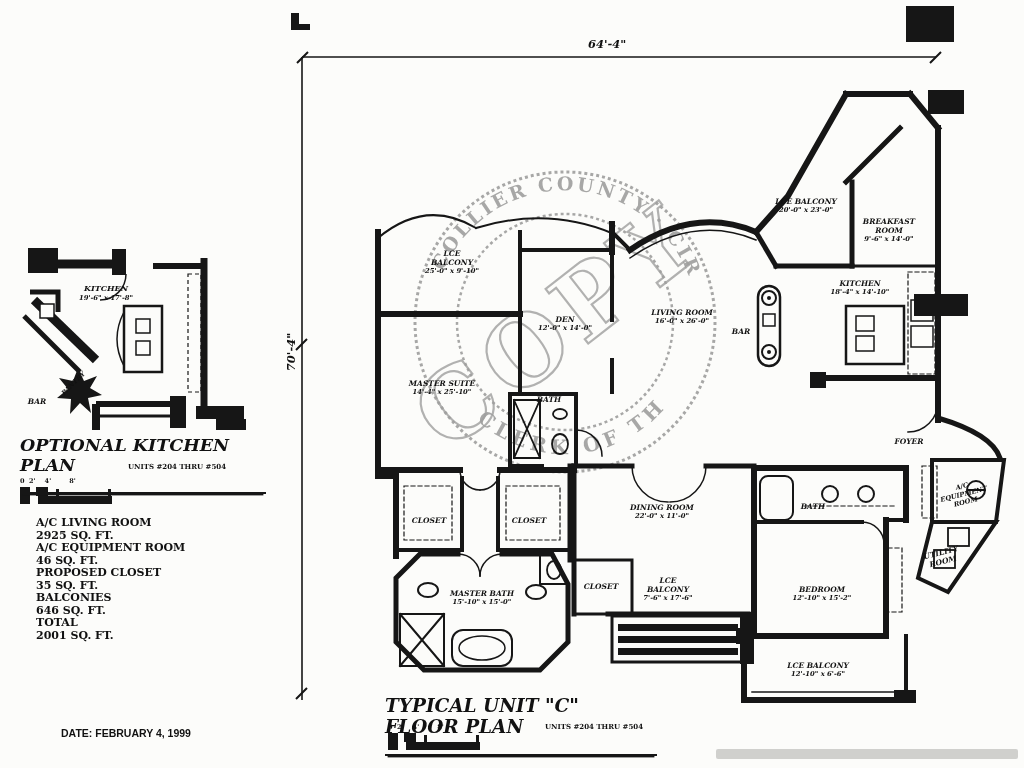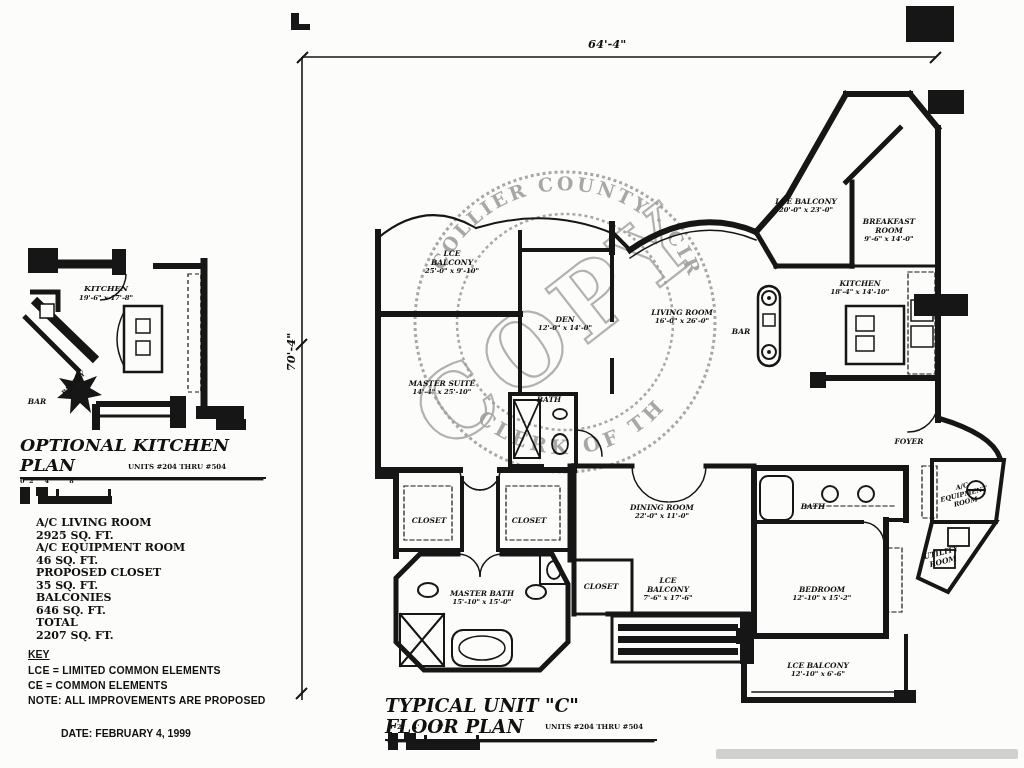--- a/index.html
+++ b/index.html
@@ -7,21 +7,21 @@
         font-family:"DejaVu Serif",serif;color:#161616;}
   svg{position:absolute;left:0;top:0;}
   
   .rl{position:absolute;transform:translate(-50%,-50%);text-align:center;
       font-weight:bold;font-style:italic;font-size:7.5px;line-height:1.2;color:#111;}
   .rl .rd{display:block;font-size:6.8px;}
   .rl.rot12{transform:translate(-50%,-50%) rotate(-14deg);}
   .rl.rot45{transform:translate(-50%,-50%) rotate(-45deg);font-size:6.5px;}
   
   .ptitle{position:absolute;font-weight:bold;font-style:italic;color:#111;
-          border-bottom:2px solid #161616;padding-bottom:2px;
+          border-bottom:2px solid #161616;padding-bottom:17px;
           box-shadow:0 4px 0 -2.6px #161616;}
   .psub{position:absolute;font-weight:bold;font-size:7px;color:#111;}
   .dim{position:absolute;font-weight:bold;font-style:italic;font-size:11.5px;color:#111;}
   .dim.vert{transform:rotate(-90deg);transform-origin:center;}
   
   .areas{position:absolute;left:36px;top:517px;font-weight:bold;
          font-size:11px;line-height:1.14;color:#111;}
   .keyblk{position:absolute;left:28px;top:648px;font-family:"Liberation Sans",sans-serif;
           font-weight:bold;font-size:10.5px;color:#111;}
   .keyblk .khead{text-decoration:underline;margin-bottom:4px;}
@@ -336,29 +336,23 @@
   <div class="areas">
     <div>A/C LIVING ROOM</div>
     <div>2925 SQ. FT.</div>
     <div>A/C EQUIPMENT ROOM</div>
     <div>46 SQ. FT.</div>
     <div>PROPOSED CLOSET</div>
     <div>35 SQ. FT.</div>
     <div>BALCONIES</div>
     <div>646 SQ. FT.</div>
     <div>TOTAL</div>
-    <div>2207 SQ. FT.</div>
-  </div>
-
-  <div class="keyblk">
-    <div class="khead">KEY</div>
-    <div class="kline">LCE = LIMITED COMMON ELEMENTS</div>
-    <div class="kline">CE  = COMMON ELEMENTS</div>
-    <div class="kline">NOTE: ALL IMPROVEMENTS ARE PROPOSED</div>
-  </div>
+    <div>2001 SQ. FT.</div>
+  </div>
+
   <div class="dateline">DATE: FEBRUARY 4, 1999</div>
 
   <div class="ptitle" style="left:385px;top:695px;width:272px;font-size:18.5px">TYPICAL UNIT "C" FLOOR PLAN</div>
   <div class="psub" style="left:545px;top:722px">UNITS #204 THRU #504</div>
   <div class="scalenum" style="left:388px;top:723px">0  2'    4'        8'</div>
 
   <div class="smudge"></div>
 </div>
 
 </body></html>

